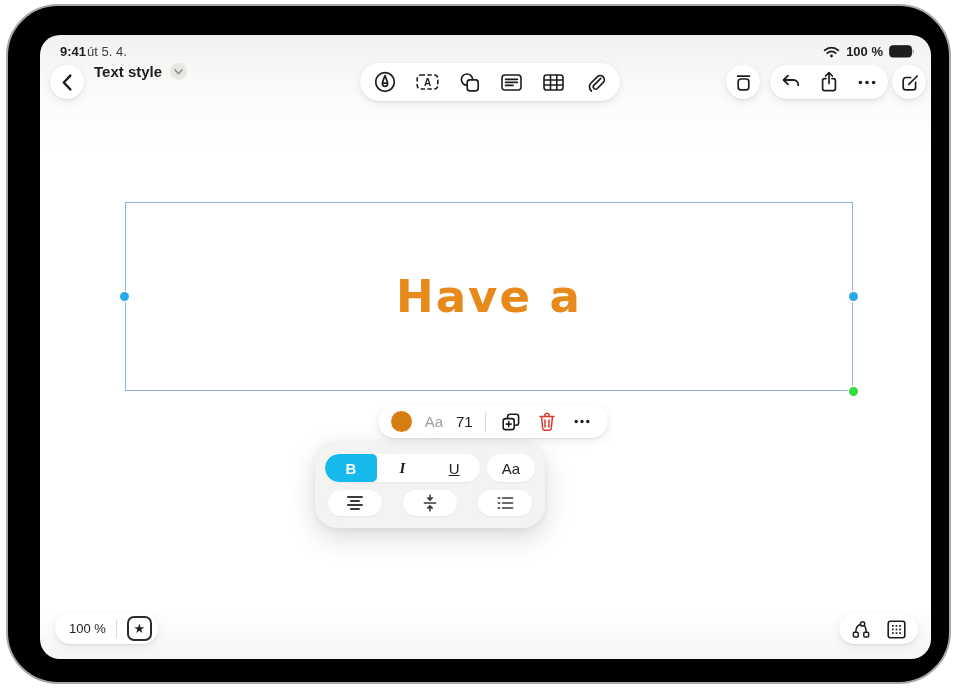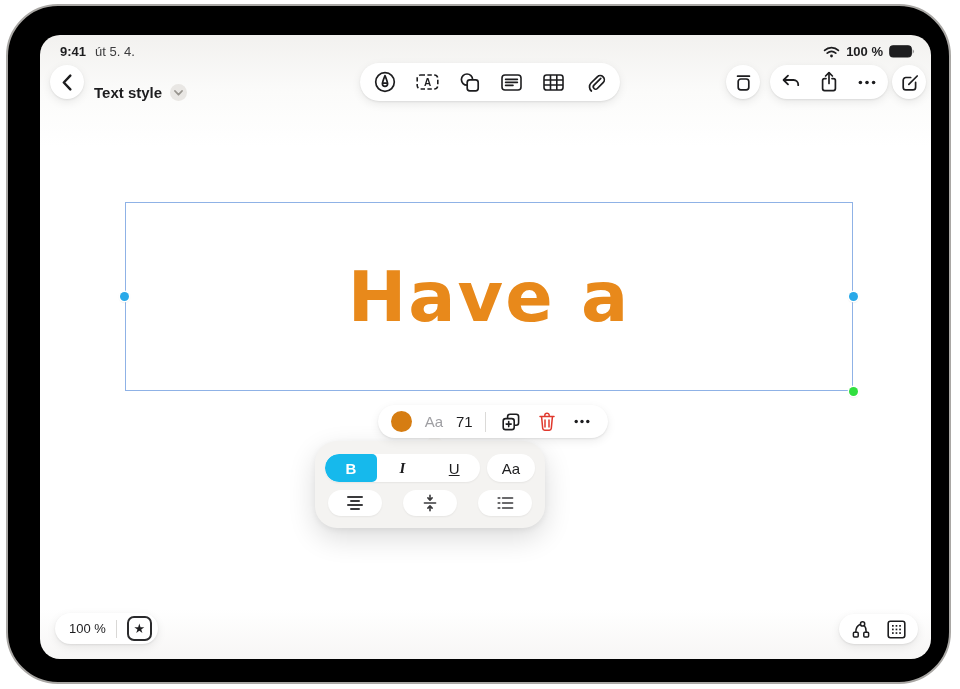--- a/index.html
+++ b/index.html
@@ -6,48 +6,48 @@
   .stage{position:relative;width:960px;height:689px;background:#fff;overflow:hidden;
          font-family:"Liberation Sans",sans-serif;color:#1d1d1f;
          -webkit-font-smoothing:antialiased;}
   
   .device{position:absolute;left:6px;top:4px;width:945px;height:680px;background:#000;
           border-radius:52px;border:2.5px solid #a9a7a4;box-sizing:border-box;}
   .screen{position:absolute;left:32px;top:29px;width:891px;height:624px;border-radius:20px;
           background:linear-gradient(180deg,#f2f1ef 0%,#fbfbfa 9%,#ffffff 18%,#ffffff 92%,#f7f6f5 100%);
           overflow:hidden;}
   
-  .status-left{position:absolute;left:20px;top:9px;font-size:13px;display:flex;gap:9px;}
+  .status-left{position:absolute;left:20px;top:9px;font-size:13px;display:flex;gap:1px;}
   .status-time{font-weight:700;}
   .status-date{font-weight:400;color:#3c3c3e;}
   .status-right{position:absolute;right:16px;top:9px;display:flex;gap:6px;align-items:center;font-size:13px;font-weight:600;}
   
   .pill,.circ{background:#fff;box-shadow:0 1px 2px rgba(0,0,0,.08),0 3px 10px rgba(0,0,0,.08);}
   .circ{border-radius:50%;width:34px;height:34px;display:flex;align-items:center;justify-content:center;}
   .pill{border-radius:19px;display:flex;align-items:center;}
   .navrow{position:absolute;top:28px;left:0;width:100%;height:38px;}
   .back{position:absolute;left:10px;top:2px;}
-  .title-wrap{position:absolute;left:54px;top:0;height:38px;display:flex;align-items:flex-end;gap:8px;}
+  .title-wrap{position:absolute;left:54px;top:0;height:38px;display:flex;align-items:flex-start;gap:8px;}
   .title{font-size:15px;font-weight:700;}
   .chev-badge{width:17px;height:17px;border-radius:50%;background:#e9e7e4;display:flex;align-items:center;justify-content:center;}
   .tools-pill{position:absolute;left:320px;top:0;width:260px;height:38px;justify-content:space-evenly;}
   .toolbtn{width:34px;height:34px;display:flex;align-items:center;justify-content:center;border:none;background:transparent;padding:0;}
   .actions-pill{position:absolute;left:730px;top:2px;width:118px;height:34px;border-radius:17px;justify-content:space-evenly;}
   .del-circ{position:absolute;left:686px;top:2px;}
   .new-circ{position:absolute;left:852px;top:2px;}
   
   .sel{position:absolute;left:85px;top:167px;width:728px;height:189px;border:1.5px solid #8fb2e6;box-sizing:border-box;}
   .handle{position:absolute;width:9px;height:9px;border-radius:50%;box-shadow:0 0 0 1.5px #fff,0 1px 2px rgba(0,0,0,.25);}
   .h-blue{background:#29a9e9;}
   .h-green{background:#30df3f;}
   .h-left{left:-6px;top:50%;margin-top:-5px;}
   .h-right{right:-6px;top:50%;margin-top:-5px;}
   .h-br{right:-6px;bottom:-6px;}
   .bigtext{position:absolute;inset:0;display:flex;flex-direction:row;align-items:center;justify-content:center;
-           font-family:"DejaVu Sans",sans-serif;font-weight:800;font-size:70px;line-height:86px;
+           font-family:"DejaVu Sans",sans-serif;font-weight:800;font-size:45px;line-height:86px;
            letter-spacing:2px;color:#e8891b;white-space:nowrap;}
   
   .ctx{position:absolute;left:338px;top:370px;width:230px;height:33px;border-radius:17px;
        justify-content:space-between;padding:0 15px 0 13px;box-sizing:border-box;z-index:3;}
   .swatch{width:21px;height:21px;border-radius:50%;background:#d67d12;}
   .ctx-aa{font-size:15px;font-weight:500;color:#9f9fa3;}
   .ctx-size{font-size:15px;font-weight:500;}
   .vdiv{width:1px;height:20px;background:#dbdad8;}
   
   .popup{position:absolute;left:275px;top:406px;width:230px;height:87px;border-radius:22px;background:#f4f3f1;

